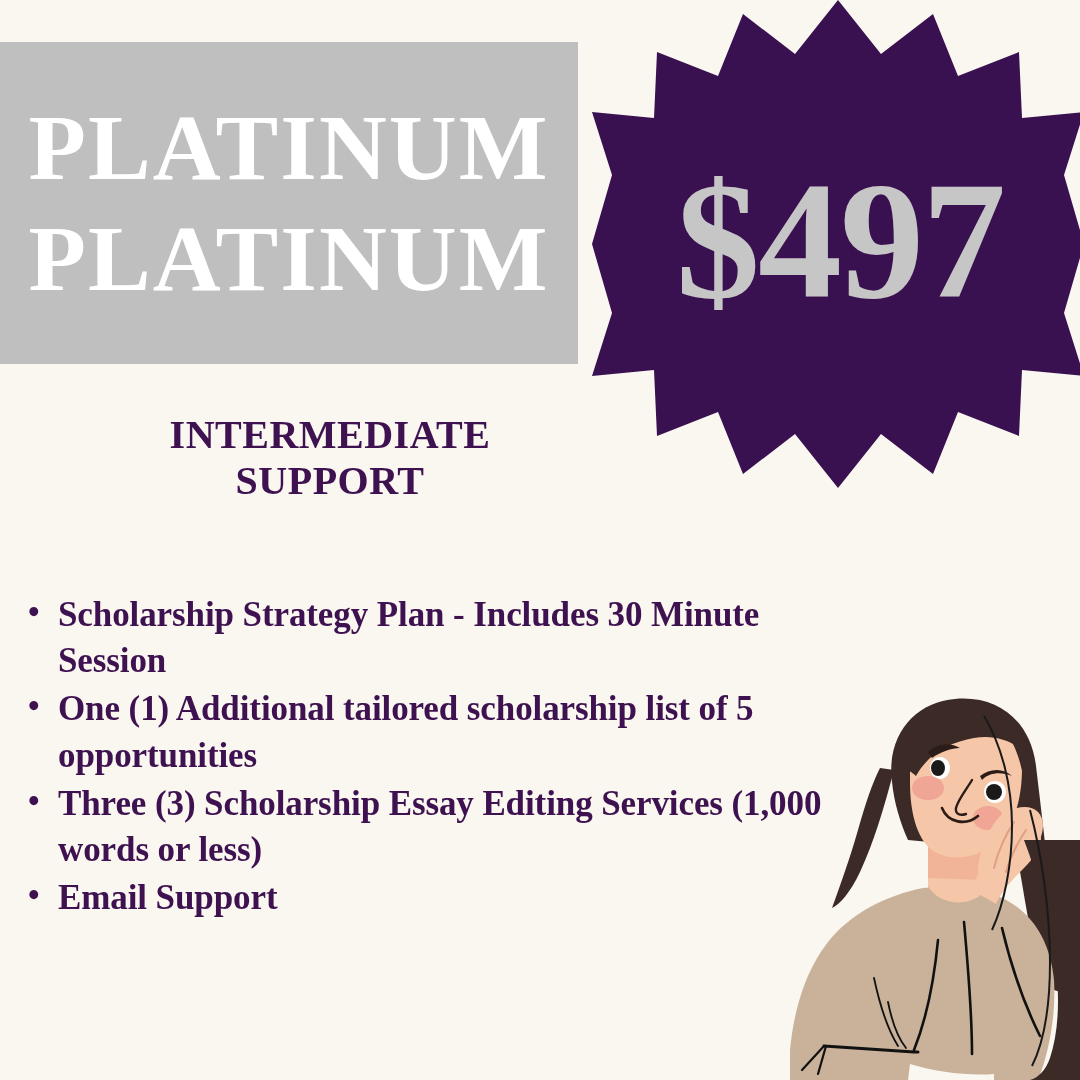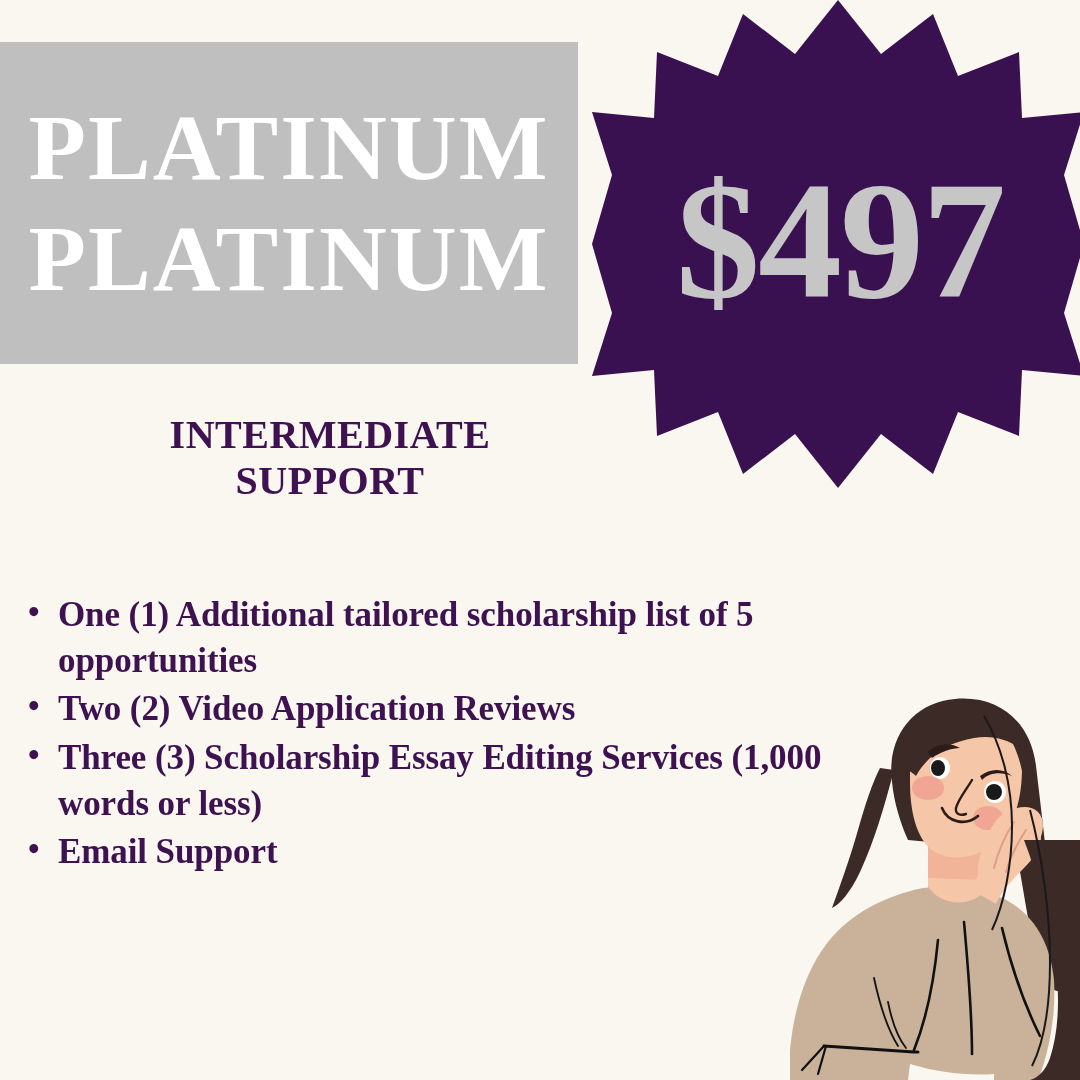--- a/index.html
+++ b/index.html
@@ -160,22 +160,22 @@
       <span>$497</span>
     </div>
   </div>
 
   <div class="subtitle">
     <span class="l1">INTERMEDIATE</span>
     <span class="l2">SUPPORT</span>
   </div>
 
   <ul class="features">
+    <li>Scholarship Strategy Plan - Includes 30 Minute Session</li>
     <li>One (1) Additional tailored scholarship list of 5 opportunities</li>
-    <li>Two (2) Video Application Reviews</li>
     <li>Three (3) Scholarship Essay Editing Services (1,000 words or less)</li>
     <li>Email Support</li>
   </ul>
 
   <div class="illustration">
     <svg viewBox="0 0 292 390" xmlns="http://www.w3.org/2000/svg" aria-hidden="true">
 
       <path fill="#3b2a26" d="M104 92 C98 44 128 12 167 9 C212 5 243 33 248 76 C253 118 258 160 262 200
                C266 243 272 277 276 300 C270 303 262 300 256 290 C248 274 244 250 240 228
                C236 206 232 180 228 160 L120 150 C112 132 106 112 104 92 Z"></path>

